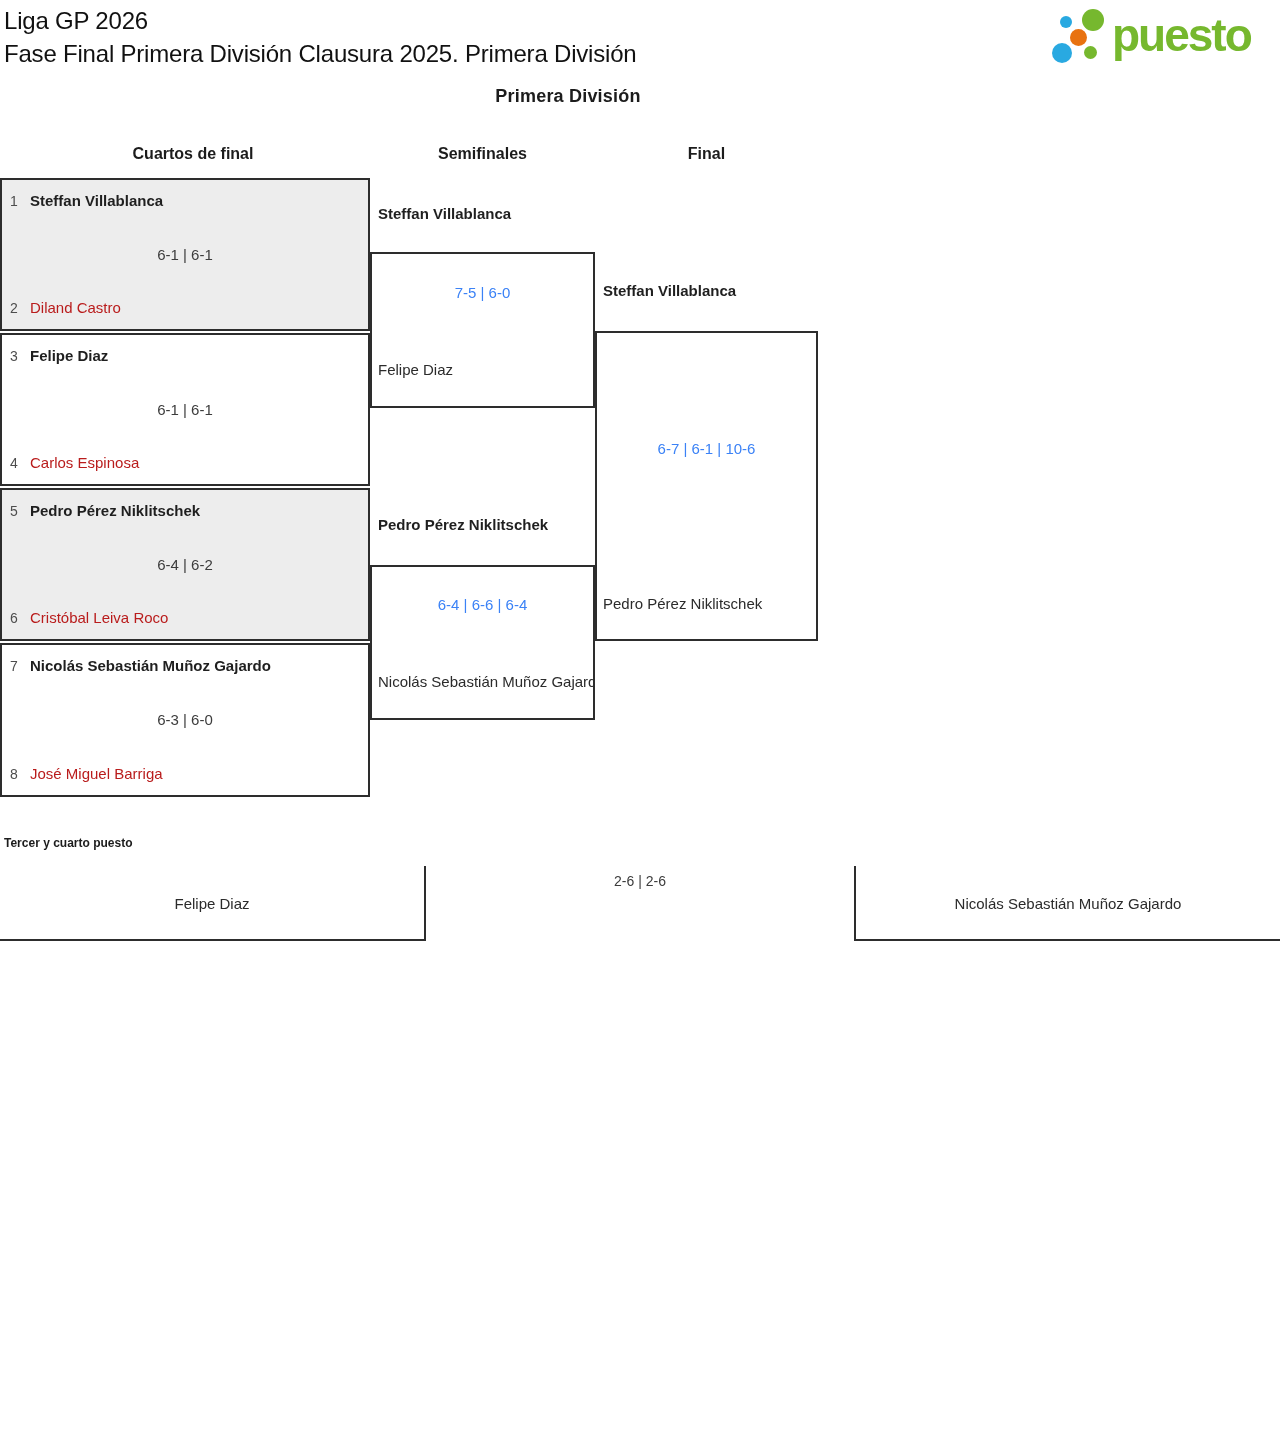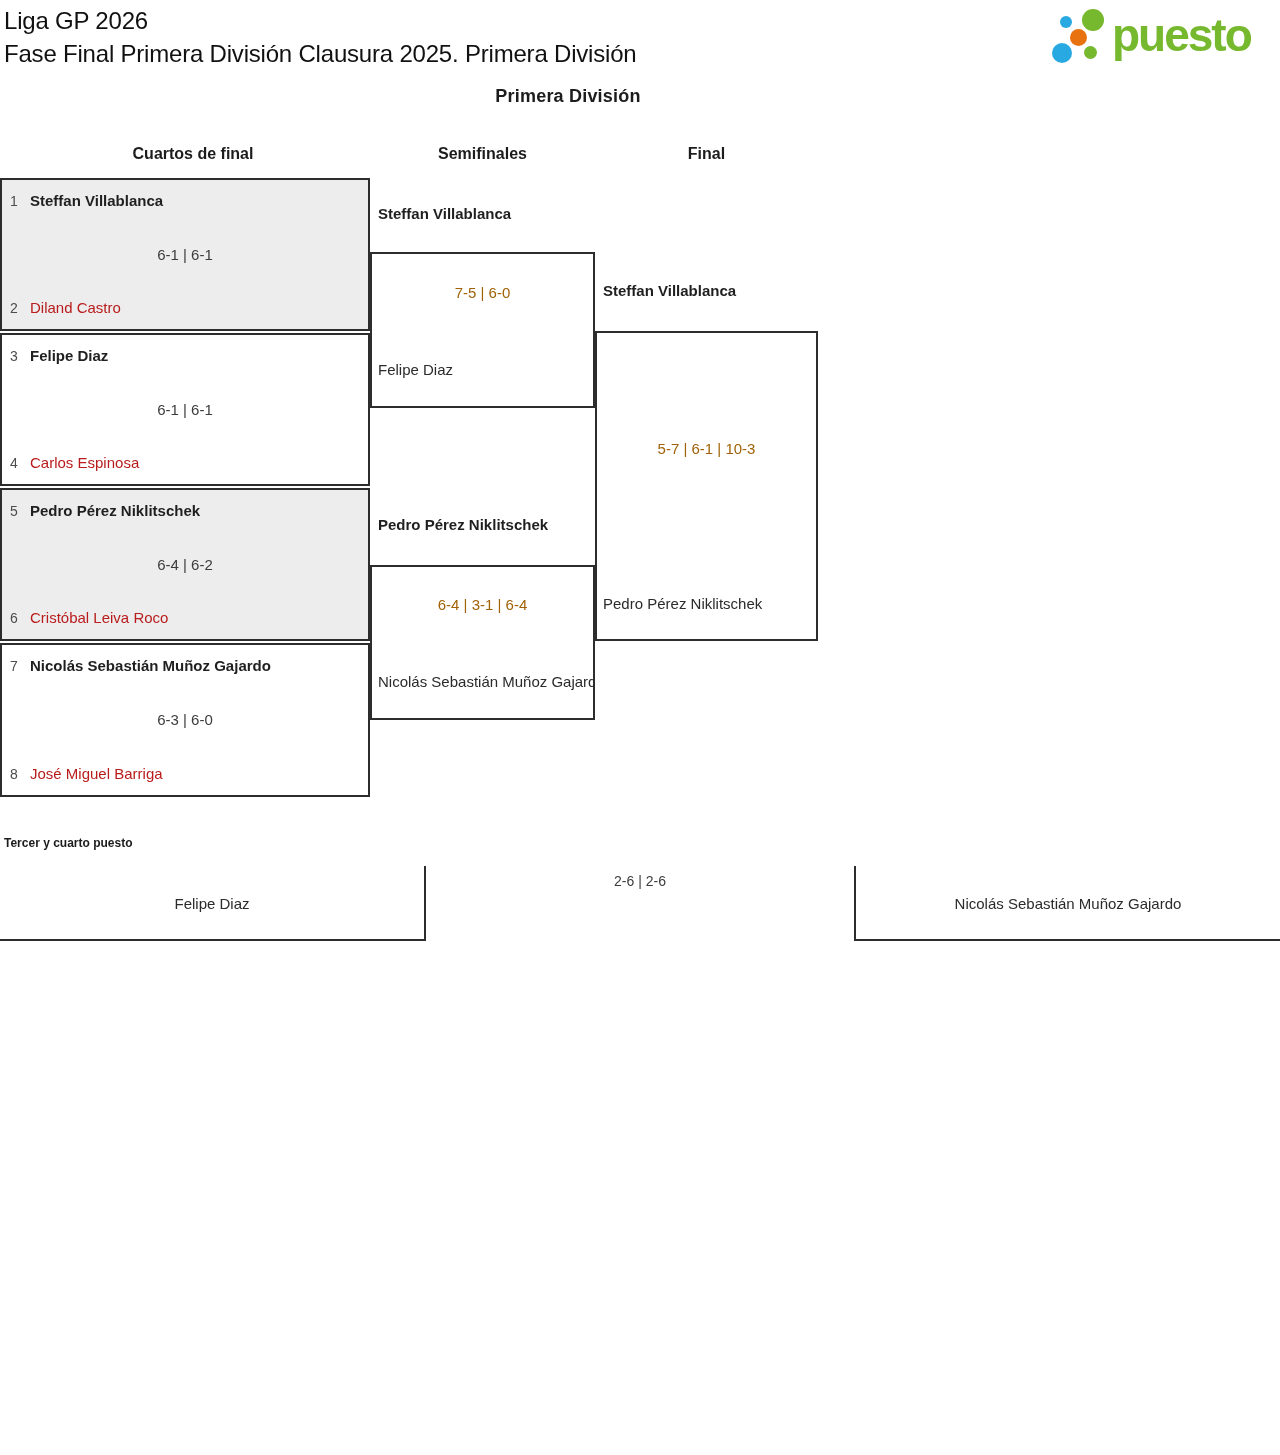--- a/index.html
+++ b/index.html
@@ -45,21 +45,21 @@
 
   
   .br-rect { position: absolute; border: 2px solid #2d2d2d; background: transparent; }
   .rect-sf1   { left: 370px; top: 252px; width: 225px; height: 156px; }
   .rect-sf2   { left: 370px; top: 565px; width: 225px; height: 155px; }
   .rect-final { left: 595px; top: 331px; width: 223px; height: 310px; }
 
   
   .br-label { position: absolute; font-size: 15px; color: #2b2b2b; white-space: nowrap; }
   .br-label.winner { font-weight: bold; color: #1f1f1f; }
-  .br-score { position: absolute; text-align: center; font-size: 15px; color: #a16207; white-space: nowrap; }
+  .br-score { position: absolute; text-align: center; font-size: 15px; color: #3b82f6; white-space: nowrap; }
   .lbl-sf1-winner { left: 378px; top: 205px; }
   .scr-sf1        { left: 370px; top: 284px; width: 225px; }
   .lbl-sf1-loser  { left: 378px; top: 361px; }
   .lbl-sf2-winner { left: 378px; top: 516px; }
   .scr-sf2        { left: 370px; top: 596px; width: 225px; }
   .lbl-sf2-loser  { left: 378px; top: 673px; width: 216px; overflow: hidden; }
   .lbl-f-winner   { left: 603px; top: 282px; }
   .scr-f          { left: 595px; top: 440px; width: 223px; }
   .lbl-f-loser    { left: 603px; top: 595px; }
 
@@ -147,25 +147,25 @@
 
   <div class="br-rect rect-sf1"></div>
   <div class="br-rect rect-sf2"></div>
   <div class="br-rect rect-final"></div>
 
   <div class="br-label winner lbl-sf1-winner">Steffan Villablanca</div>
   <div class="br-score scr-sf1">7-5 | 6-0</div>
   <div class="br-label lbl-sf1-loser">Felipe Diaz</div>
 
   <div class="br-label winner lbl-sf2-winner">Pedro Pérez Niklitschek</div>
-  <div class="br-score scr-sf2">6-4 | 3-1 | 6-4</div>
+  <div class="br-score scr-sf2">6-4 | 6-6 | 6-4</div>
   <div class="br-label lbl-sf2-loser">Nicolás Sebastián Muñoz Gajardo</div>
 
   <div class="br-label winner lbl-f-winner">Steffan Villablanca</div>
-  <div class="br-score scr-f">5-7 | 6-1 | 10-3</div>
+  <div class="br-score scr-f">6-7 | 6-1 | 10-6</div>
   <div class="br-label lbl-f-loser">Pedro Pérez Niklitschek</div>
 
   <div class="third-heading">Tercer y cuarto puesto</div>
   <div class="tp-box tp-left">
     <div class="tp-name">Felipe Diaz</div>
   </div>
   <div class="tp-score">2-6 | 2-6</div>
   <div class="tp-box tp-right">
     <div class="tp-name">Nicolás Sebastián Muñoz Gajardo</div>
   </div>

